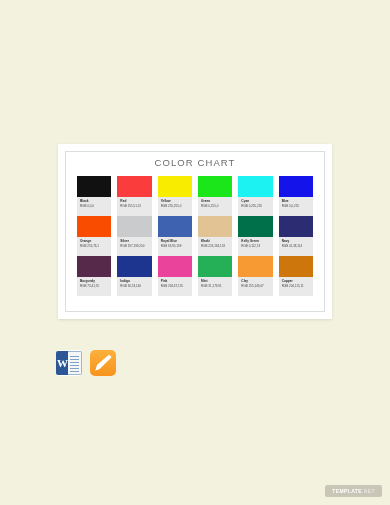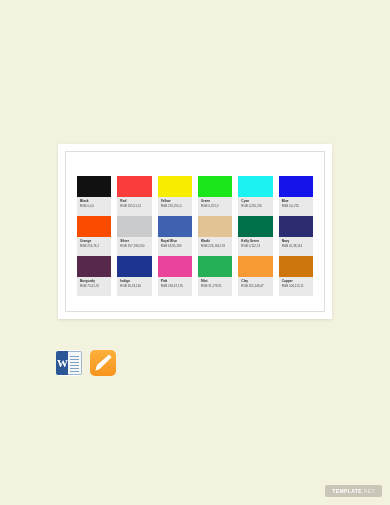--- a/index.html
+++ b/index.html
@@ -158,20 +158,21 @@
     font-weight: 700;
   }
   #watermark .wm-dim { color: #efeee8; font-weight: 400; }
 </style>
 </head>
 <body>
 
 <div id="template-page">
   <div id="page-inner-border"></div>
 
+  <div id="chart-title">COLOR CHART</div>
 
   <div id="swatch-grid">
       <div class="swatch-cell">
         <div class="swatch-color" style="background: rgb(17, 17, 17);"></div>
         <div class="swatch-label">
           <div class="swatch-name">Black</div>
           <div class="swatch-rgb">RGB 0,0,0</div>
         </div>
       </div>
       <div class="swatch-cell">

